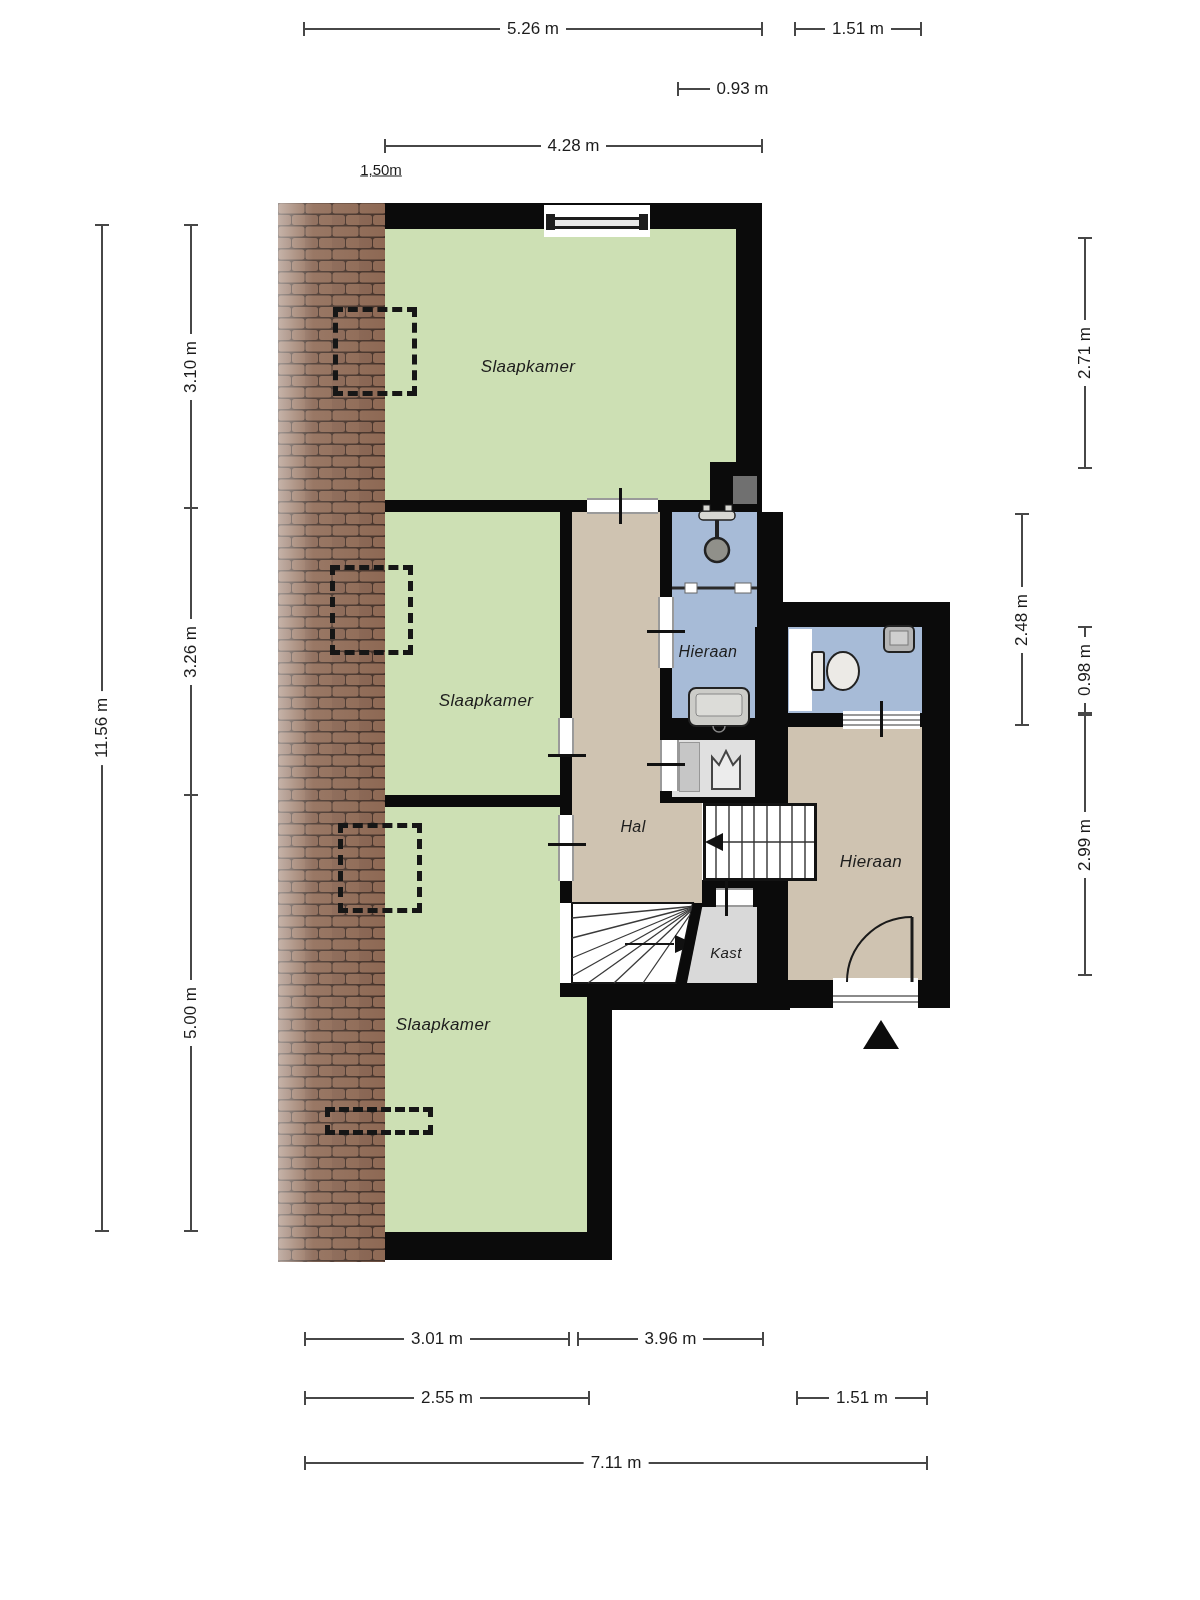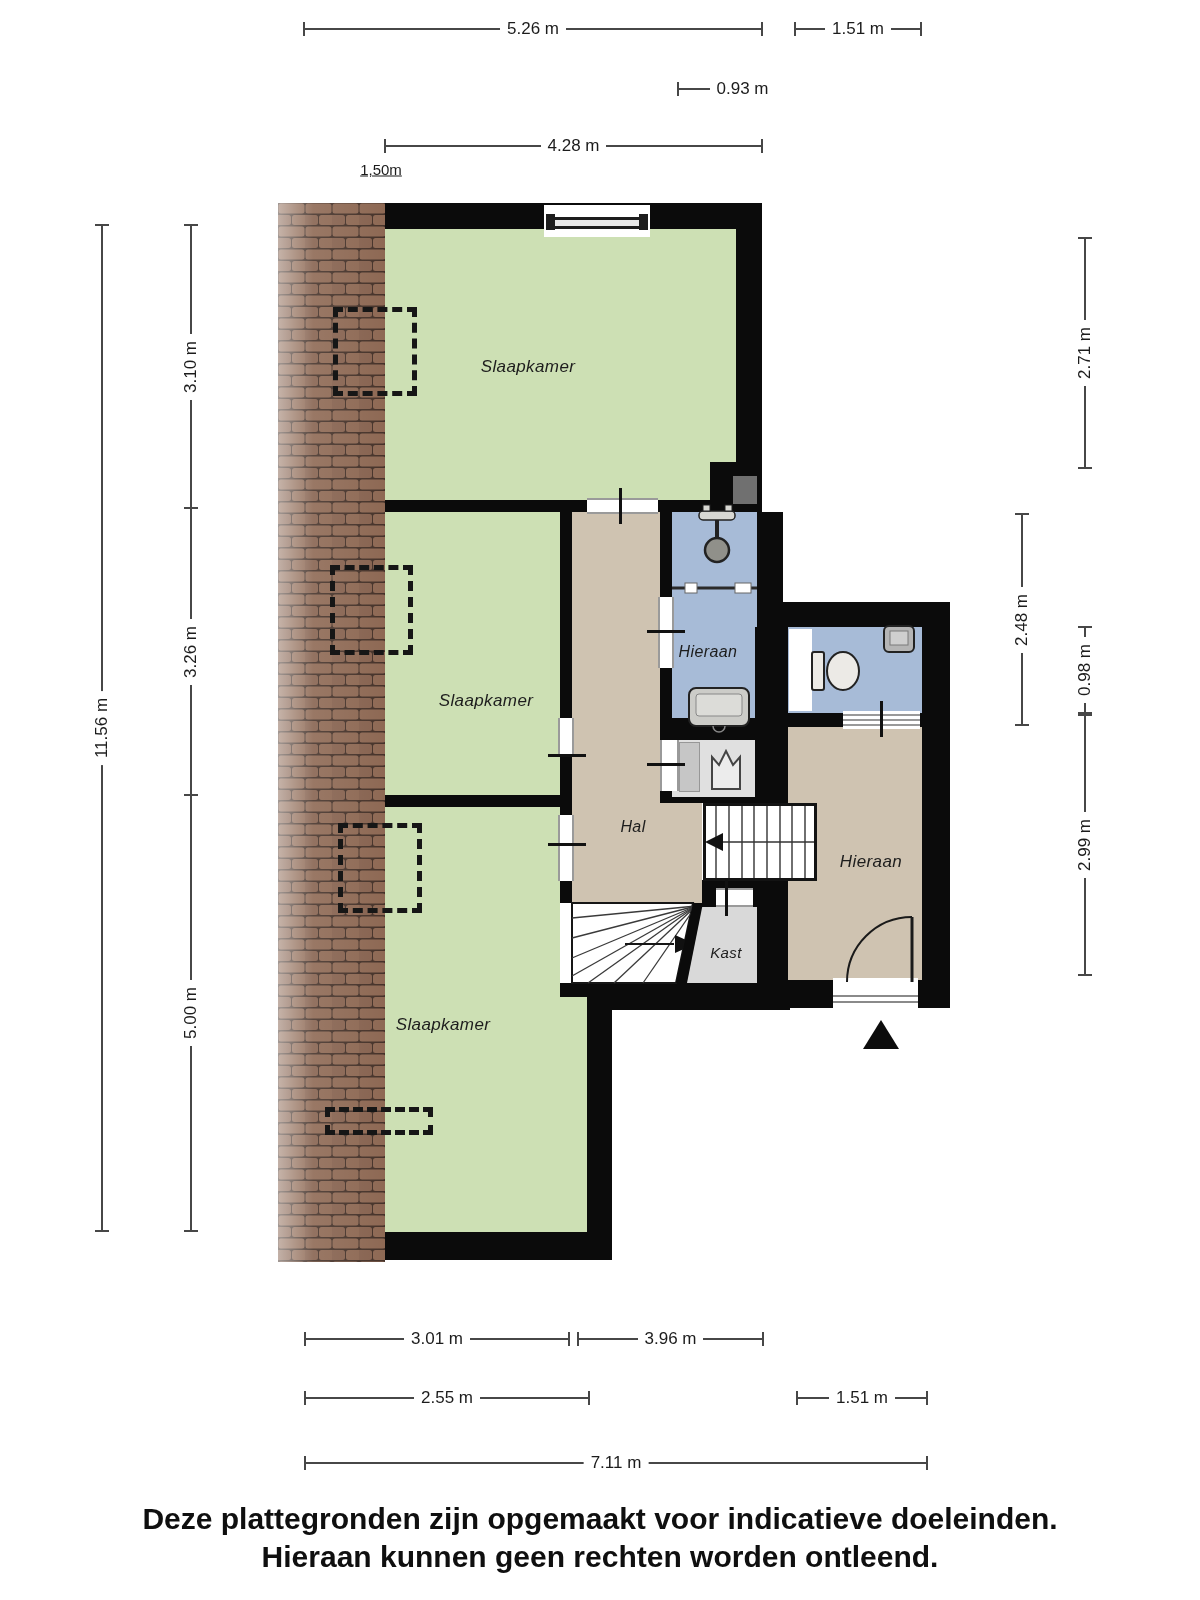--- a/index.html
+++ b/index.html
@@ -266,17 +266,13 @@
       <div class="roomlabel" style="left: 528px; top: 367px; font-size: 17px;">Slaapkamer</div>
       <div class="roomlabel" style="left: 486px; top: 701px; font-size: 17px;">Slaapkamer</div>
       <div class="roomlabel" style="left: 443px; top: 1025px; font-size: 17px;">Slaapkamer</div>
       <div class="roomlabel" style="left: 708px; top: 652px; font-size: 16px;">Hieraan</div>
       <div class="roomlabel" style="left: 633px; top: 827px; font-size: 16px;">Hal</div>
       <div class="roomlabel" style="left: 871px; top: 862px; font-size: 17px;">Hieraan</div>
       <div class="roomlabel" style="left: 726px; top: 952px; font-size: 15px;">Kast</div>
       <div class="freelabel" style="left: 381px; top: 169px; font-size: 15px;">1,50m</div>
     </div>
 
-  <div class="disclaimer">
-    <div>Deze plattegronden zijn opgemaakt voor indicatieve doeleinden.</div>
-    <div>Hieraan kunnen geen rechten worden ontleend.</div>
-  </div>
 </div>
 
 </body></html>

